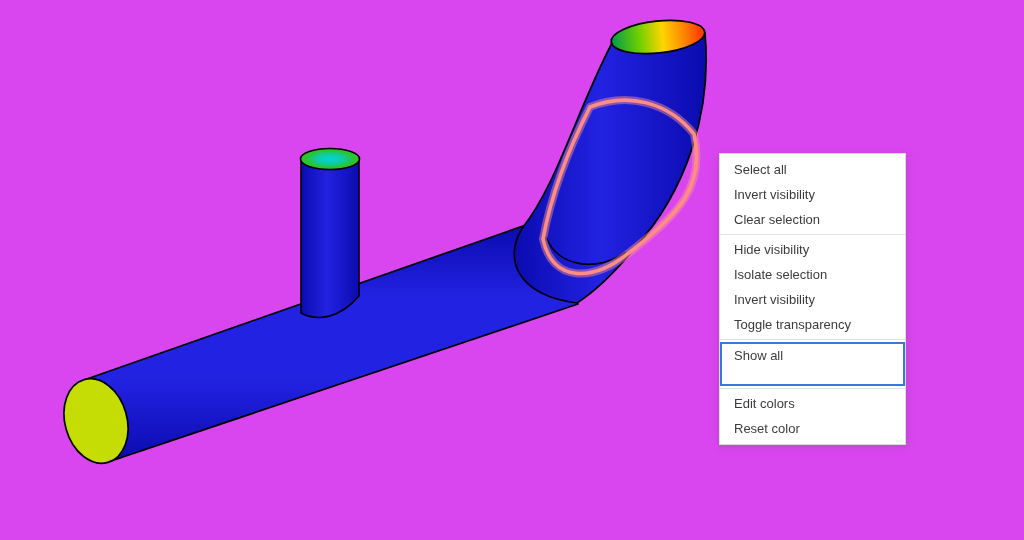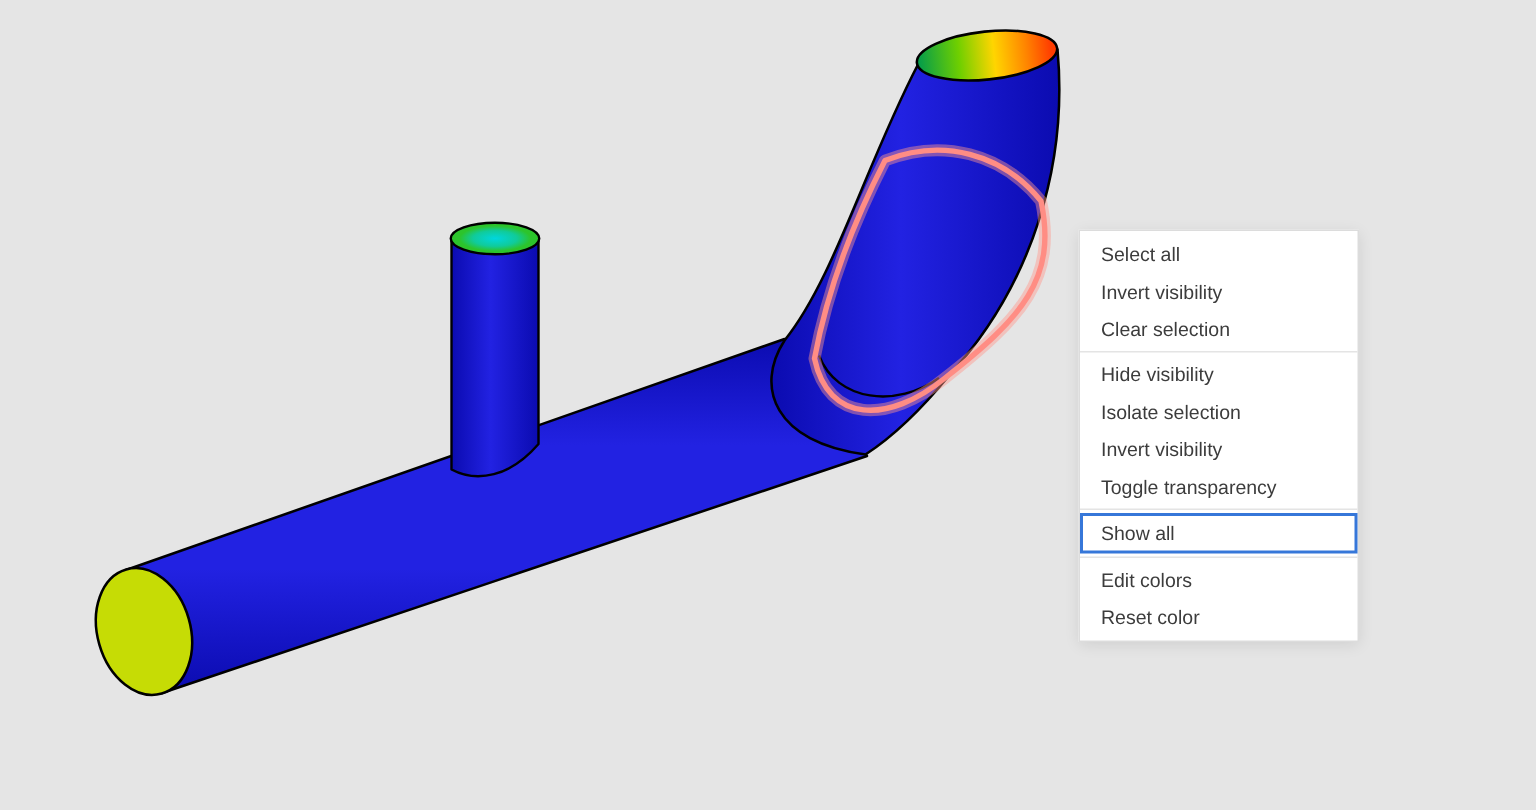--- a/index.html
+++ b/index.html
@@ -1,19 +1,19 @@
 <!DOCTYPE html>
 <html><head>
 <meta charset="utf-8">
 <style>
   html, body { margin: 0; padding: 0; }
   body { width: 1024px; height: 540px; overflow: hidden; background: #ffffff; }
   .stage {
     position: relative; width: 1024px; height: 540px;
-    background: #e5e5e5;
+    background: #d946ef;
     font-family: "Liberation Sans", sans-serif;
   }
   .viewport-svg { position: absolute; left: 0; top: 0; }
 
   .context-menu {
     position: absolute; left: 719px; top: 153px; width: 187px;
     box-sizing: border-box;
     background: #ffffff;
     border: 1px solid #dcdcdc;
     box-shadow: 0 2px 10px rgba(0,0,0,0.10);
@@ -23,21 +23,21 @@
     user-select: none;
   }
   .menu-item {
     box-sizing: border-box;
     height: 25px; line-height: 25px;
     padding: 0 14px;
     white-space: nowrap;
     cursor: pointer;
   }
   .menu-item.highlighted {
-    height: 27px; line-height: 23px;
+    height: 44px; line-height: 23px;
     border: 2px solid #3677d9;
     padding: 0 12px;
   }
   .menu-divider { height: 1px; background: #e4e4e4; margin: 2px 0; }
 </style>
 </head>
 <body>
 
 <div class="stage">
 

